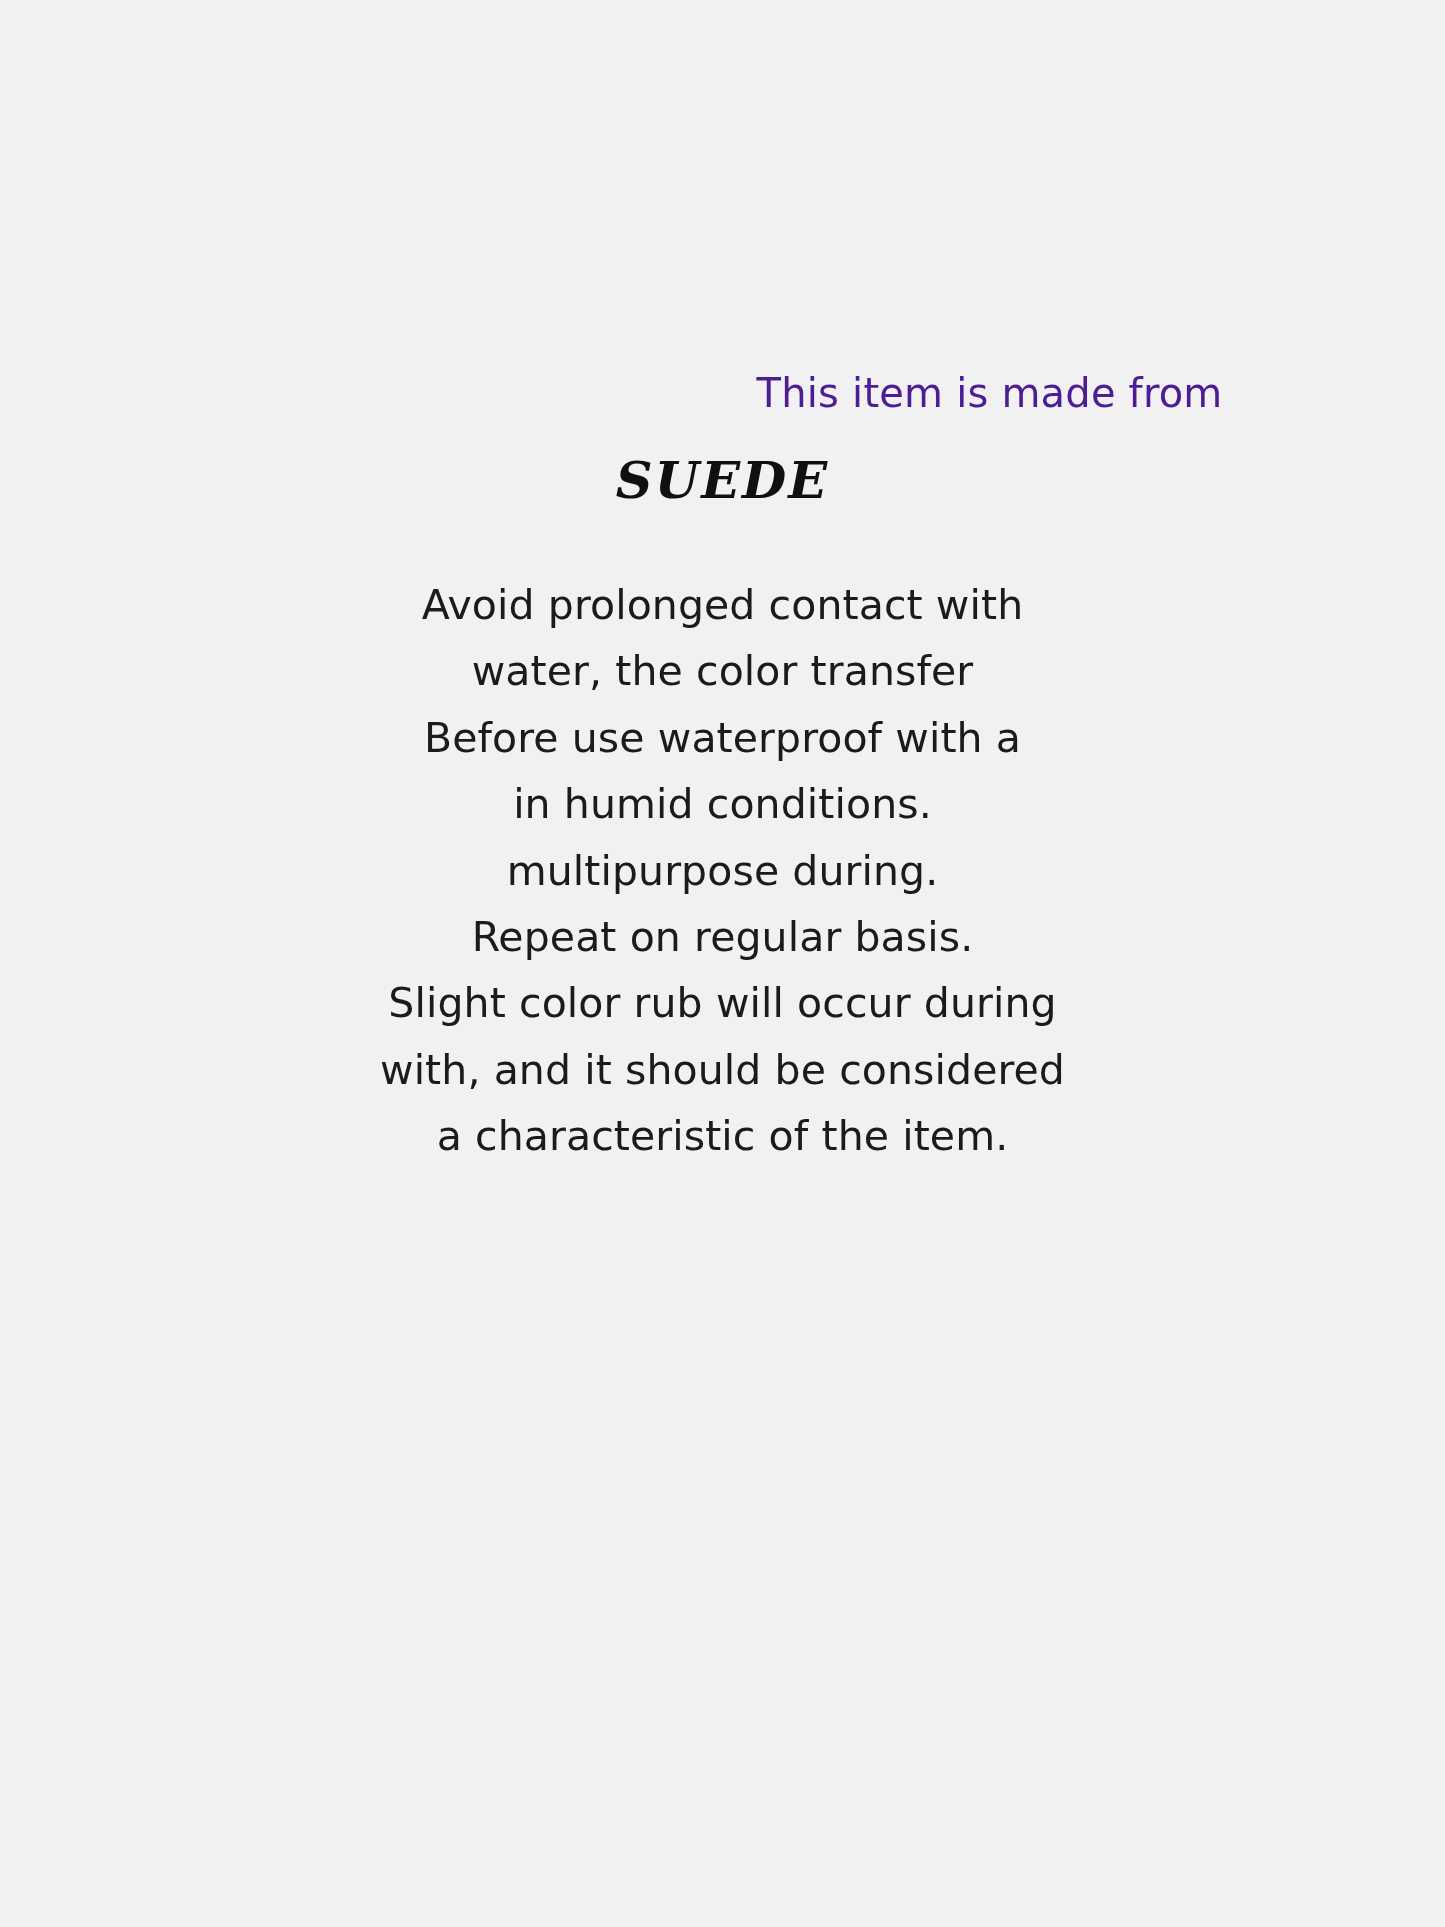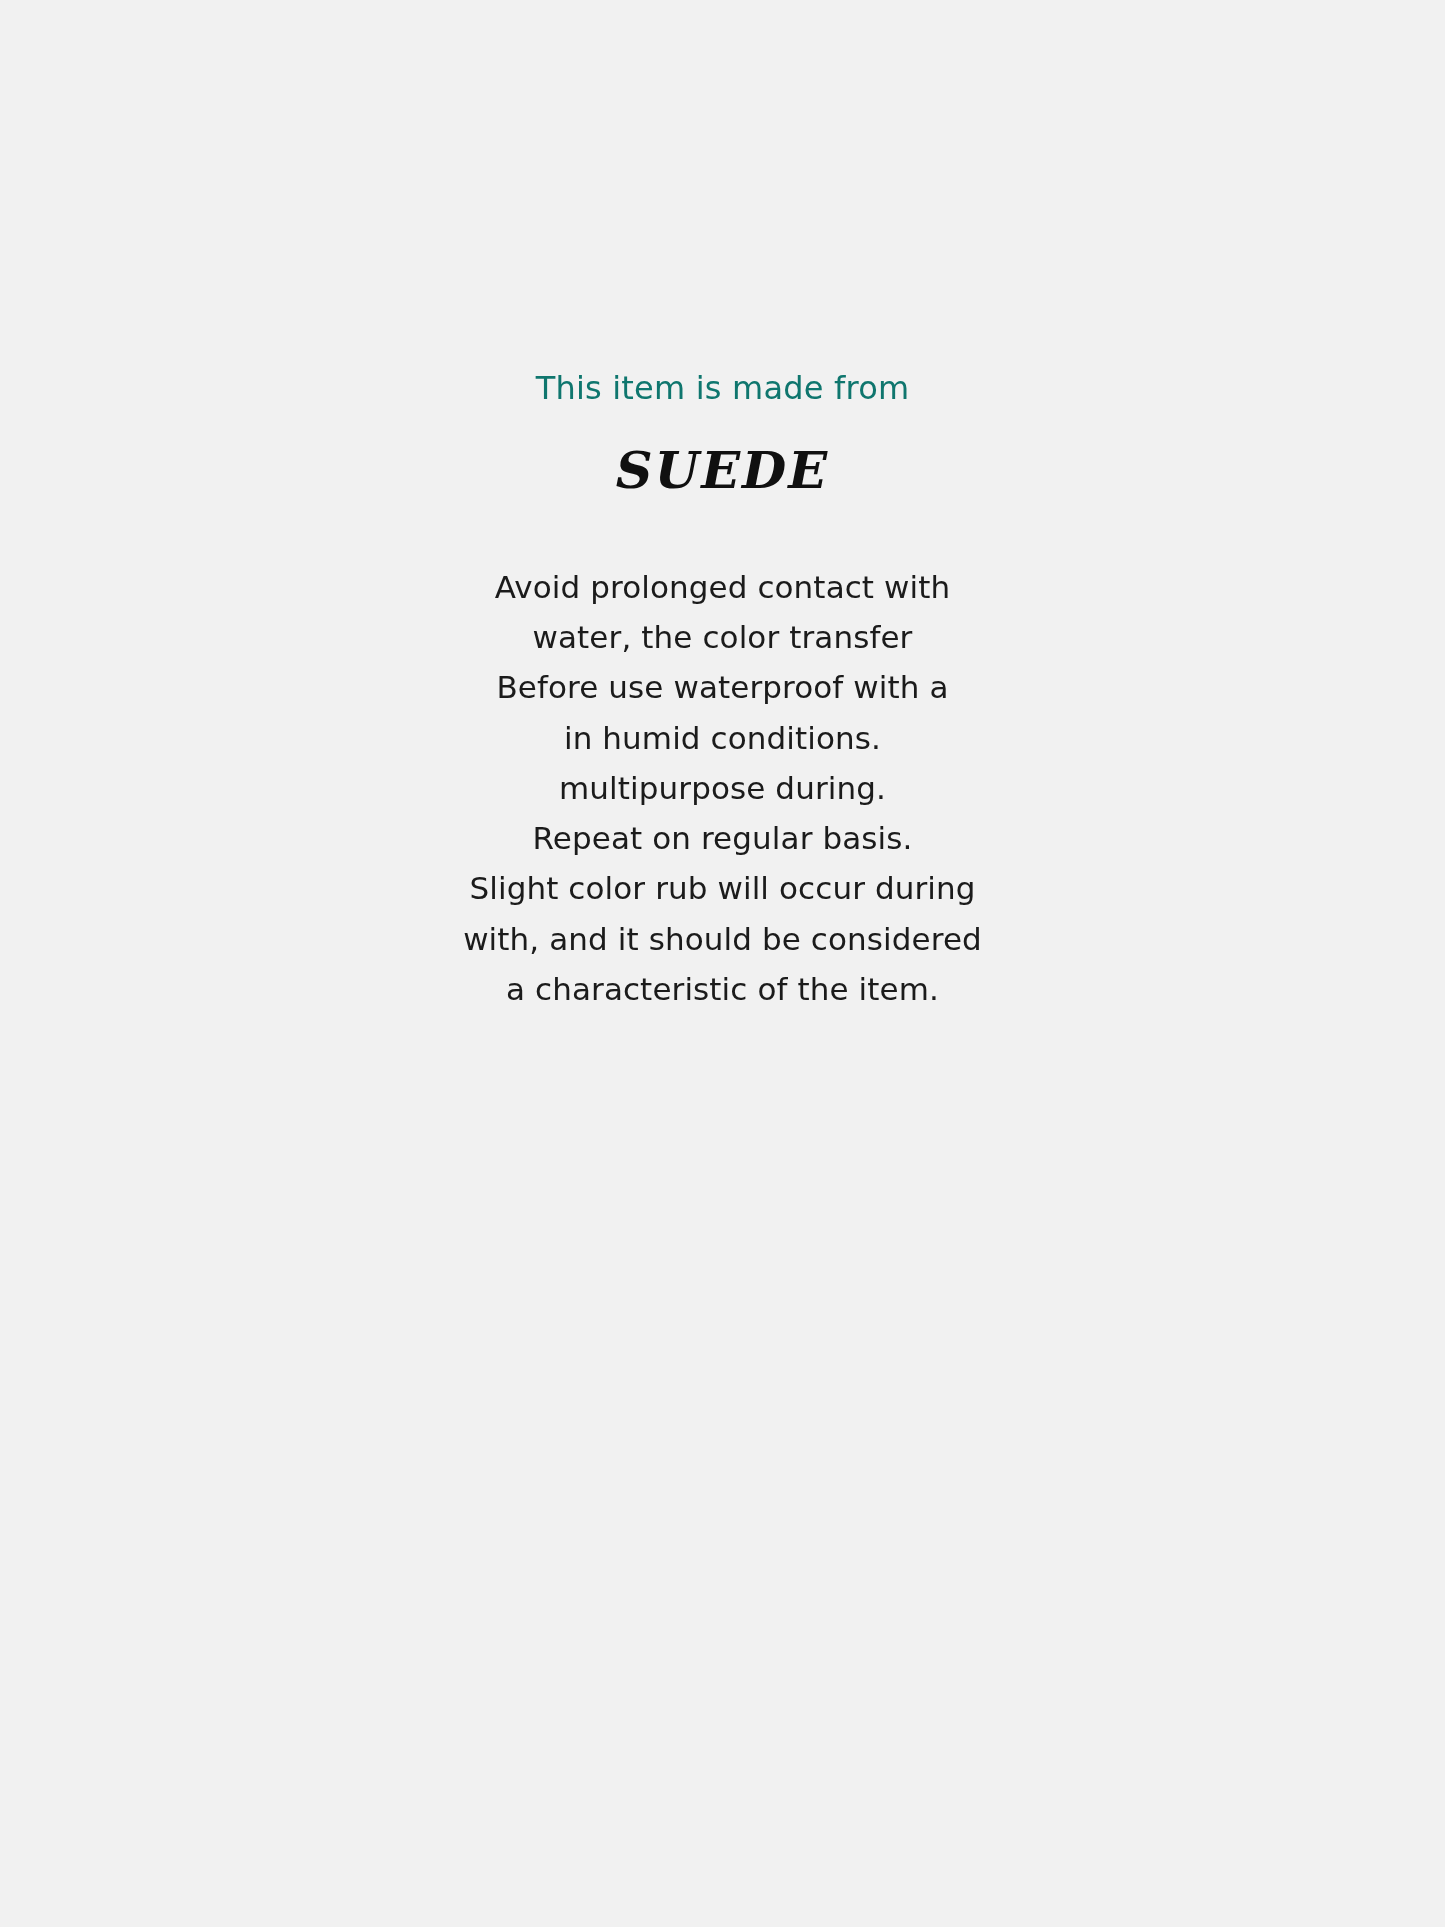--- a/index.html
+++ b/index.html
@@ -23,38 +23,39 @@
     align-items: center;
     box-sizing: border-box;
   }
   .care-card {
     width: 1000px;
     margin: 0 auto;
     text-align: center;
   }
   .intro {
     margin-top: 368px;
-    font-size: 32px;
+    font-size: 40px;
     line-height: 1.25;
     font-weight: 400;
     letter-spacing: 0.2px;
-    color: #0f766e;
+    color: #4c1d95;
+    text-align: right;
   }
   .material {
     margin-top: 32px;
     font-family: "DejaVu Serif", serif;
     font-style: italic;
     font-weight: 700;
     font-size: 51px;
     letter-spacing: 2px;
     color: #101010;
   }
   .instructions {
     margin-top: 62px;
-    font-size: 31px;
+    font-size: 41px;
     line-height: 1.62;
     font-weight: 400;
     letter-spacing: 0.1px;
     color: #1b1b1b;
   }
   .instructions .line {
     display: block;
     white-space: nowrap;
   }
 </style>

